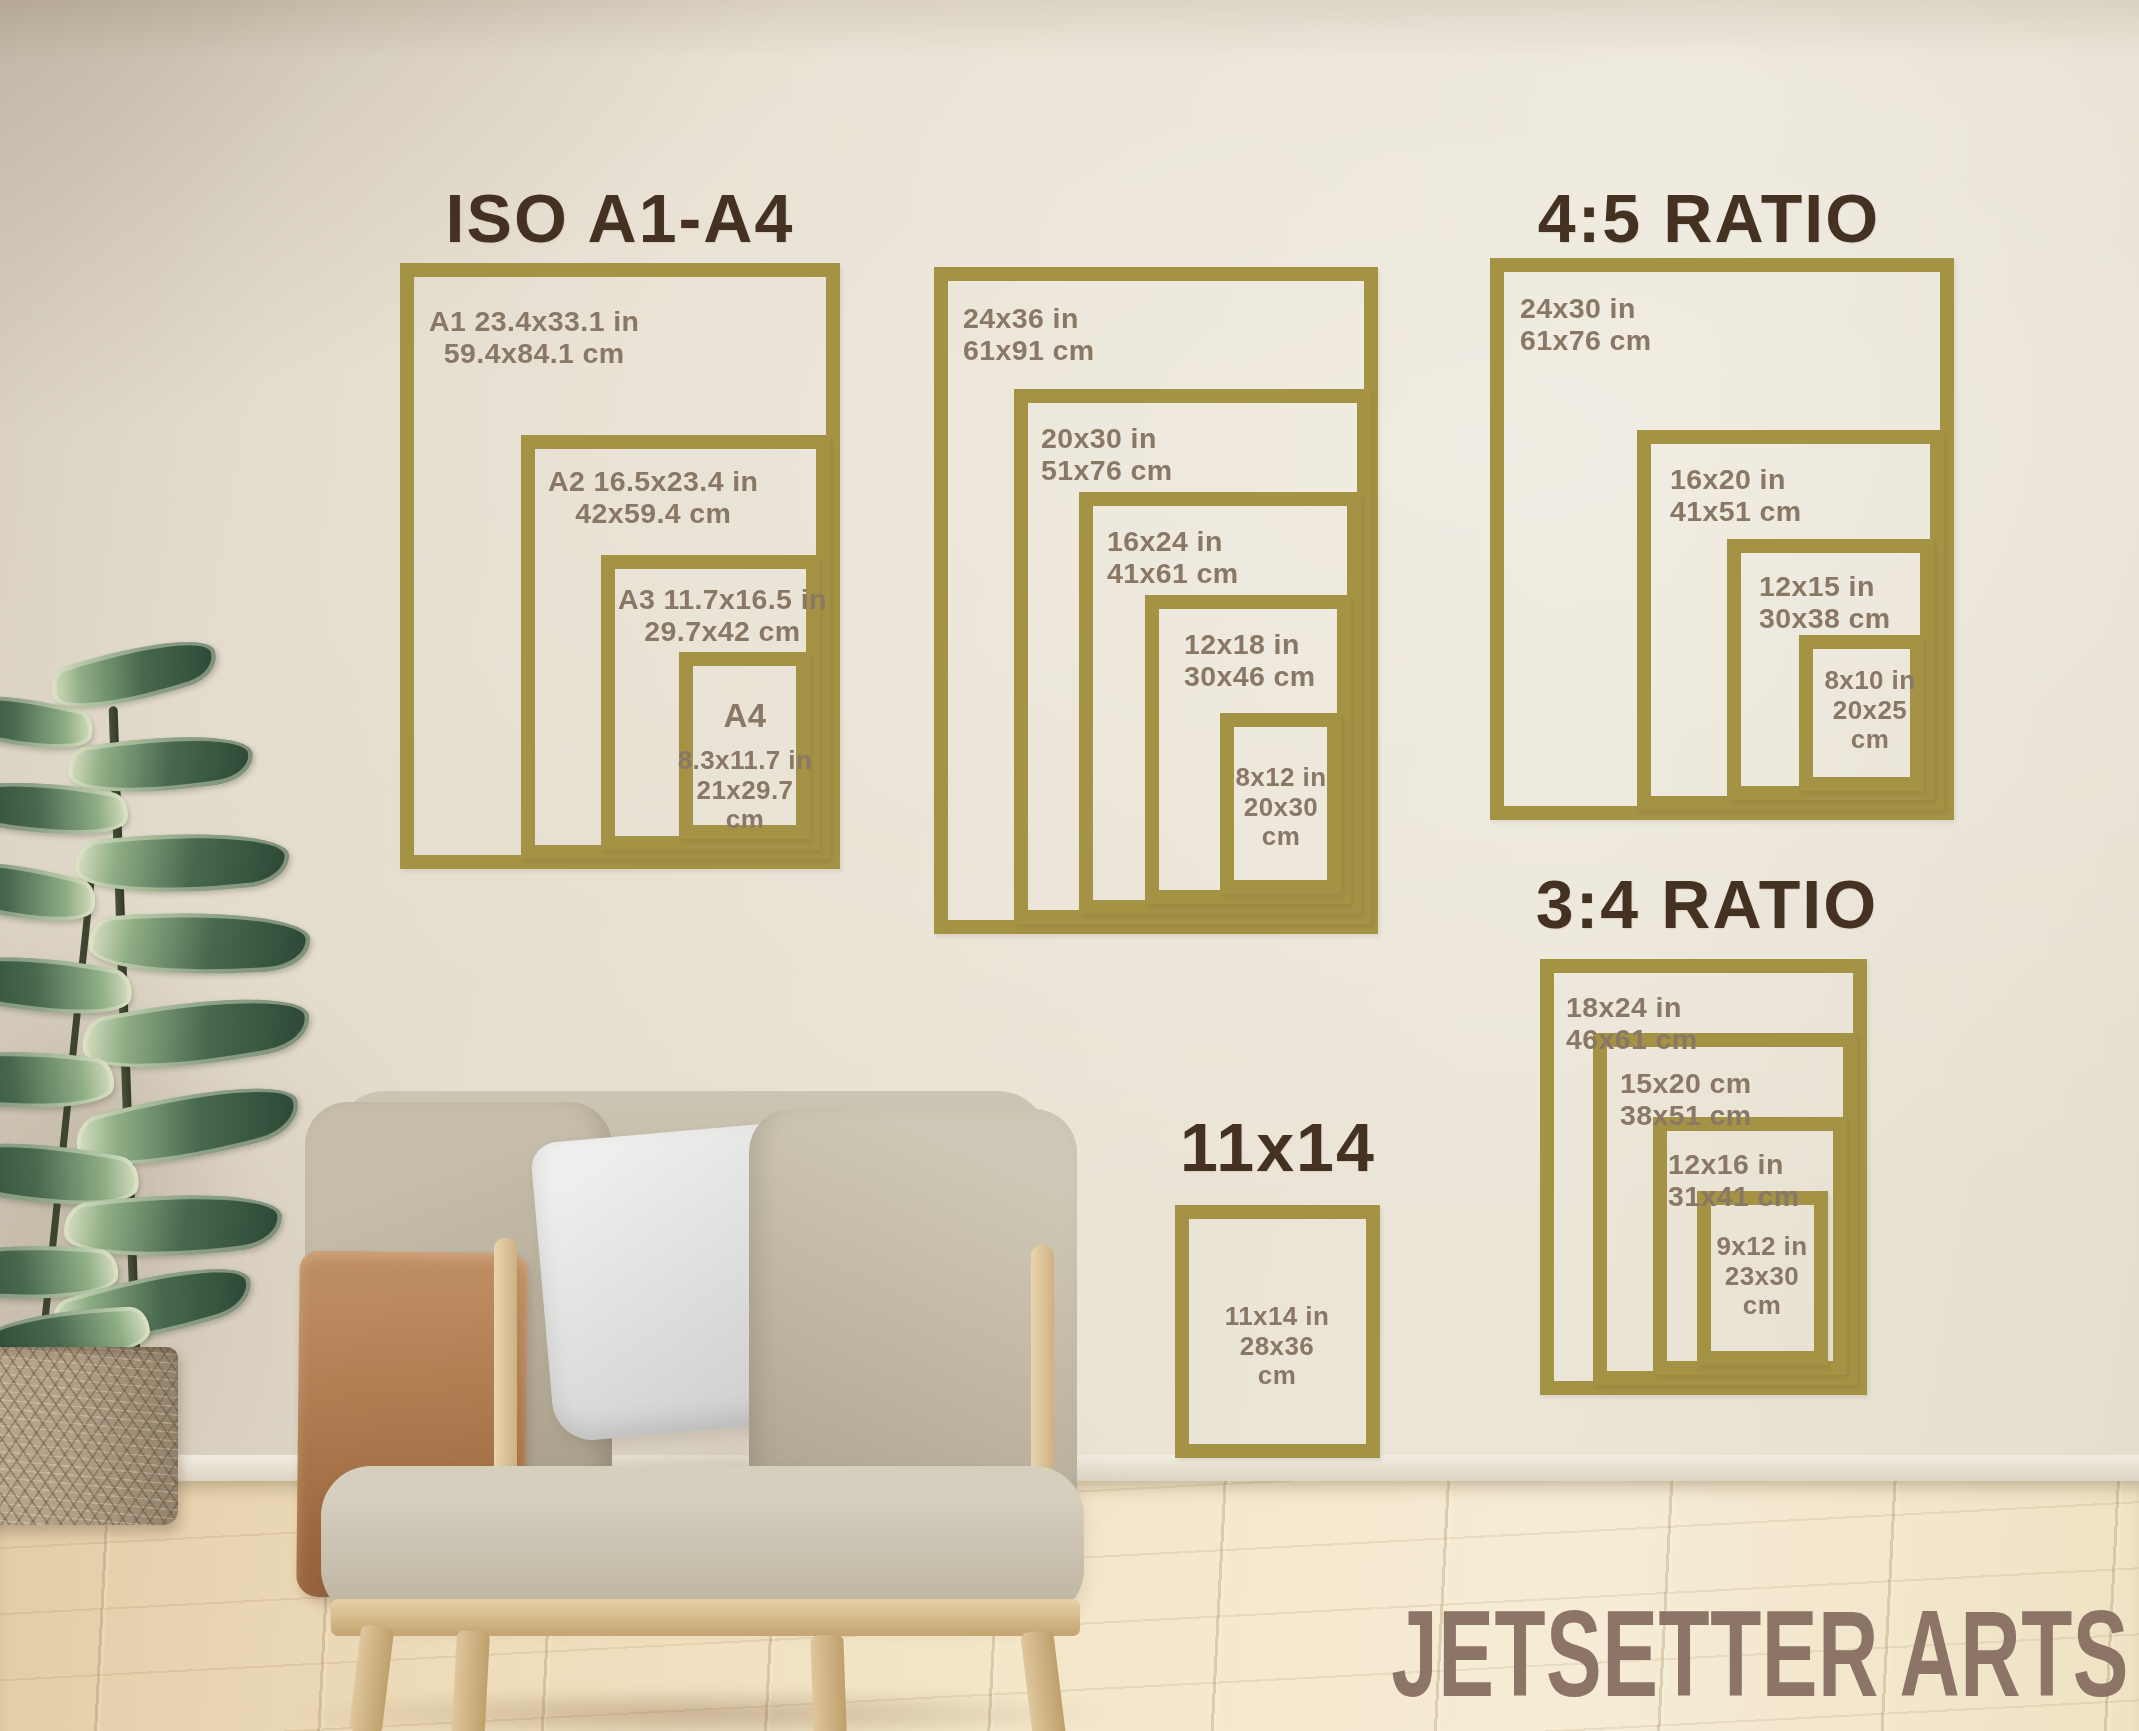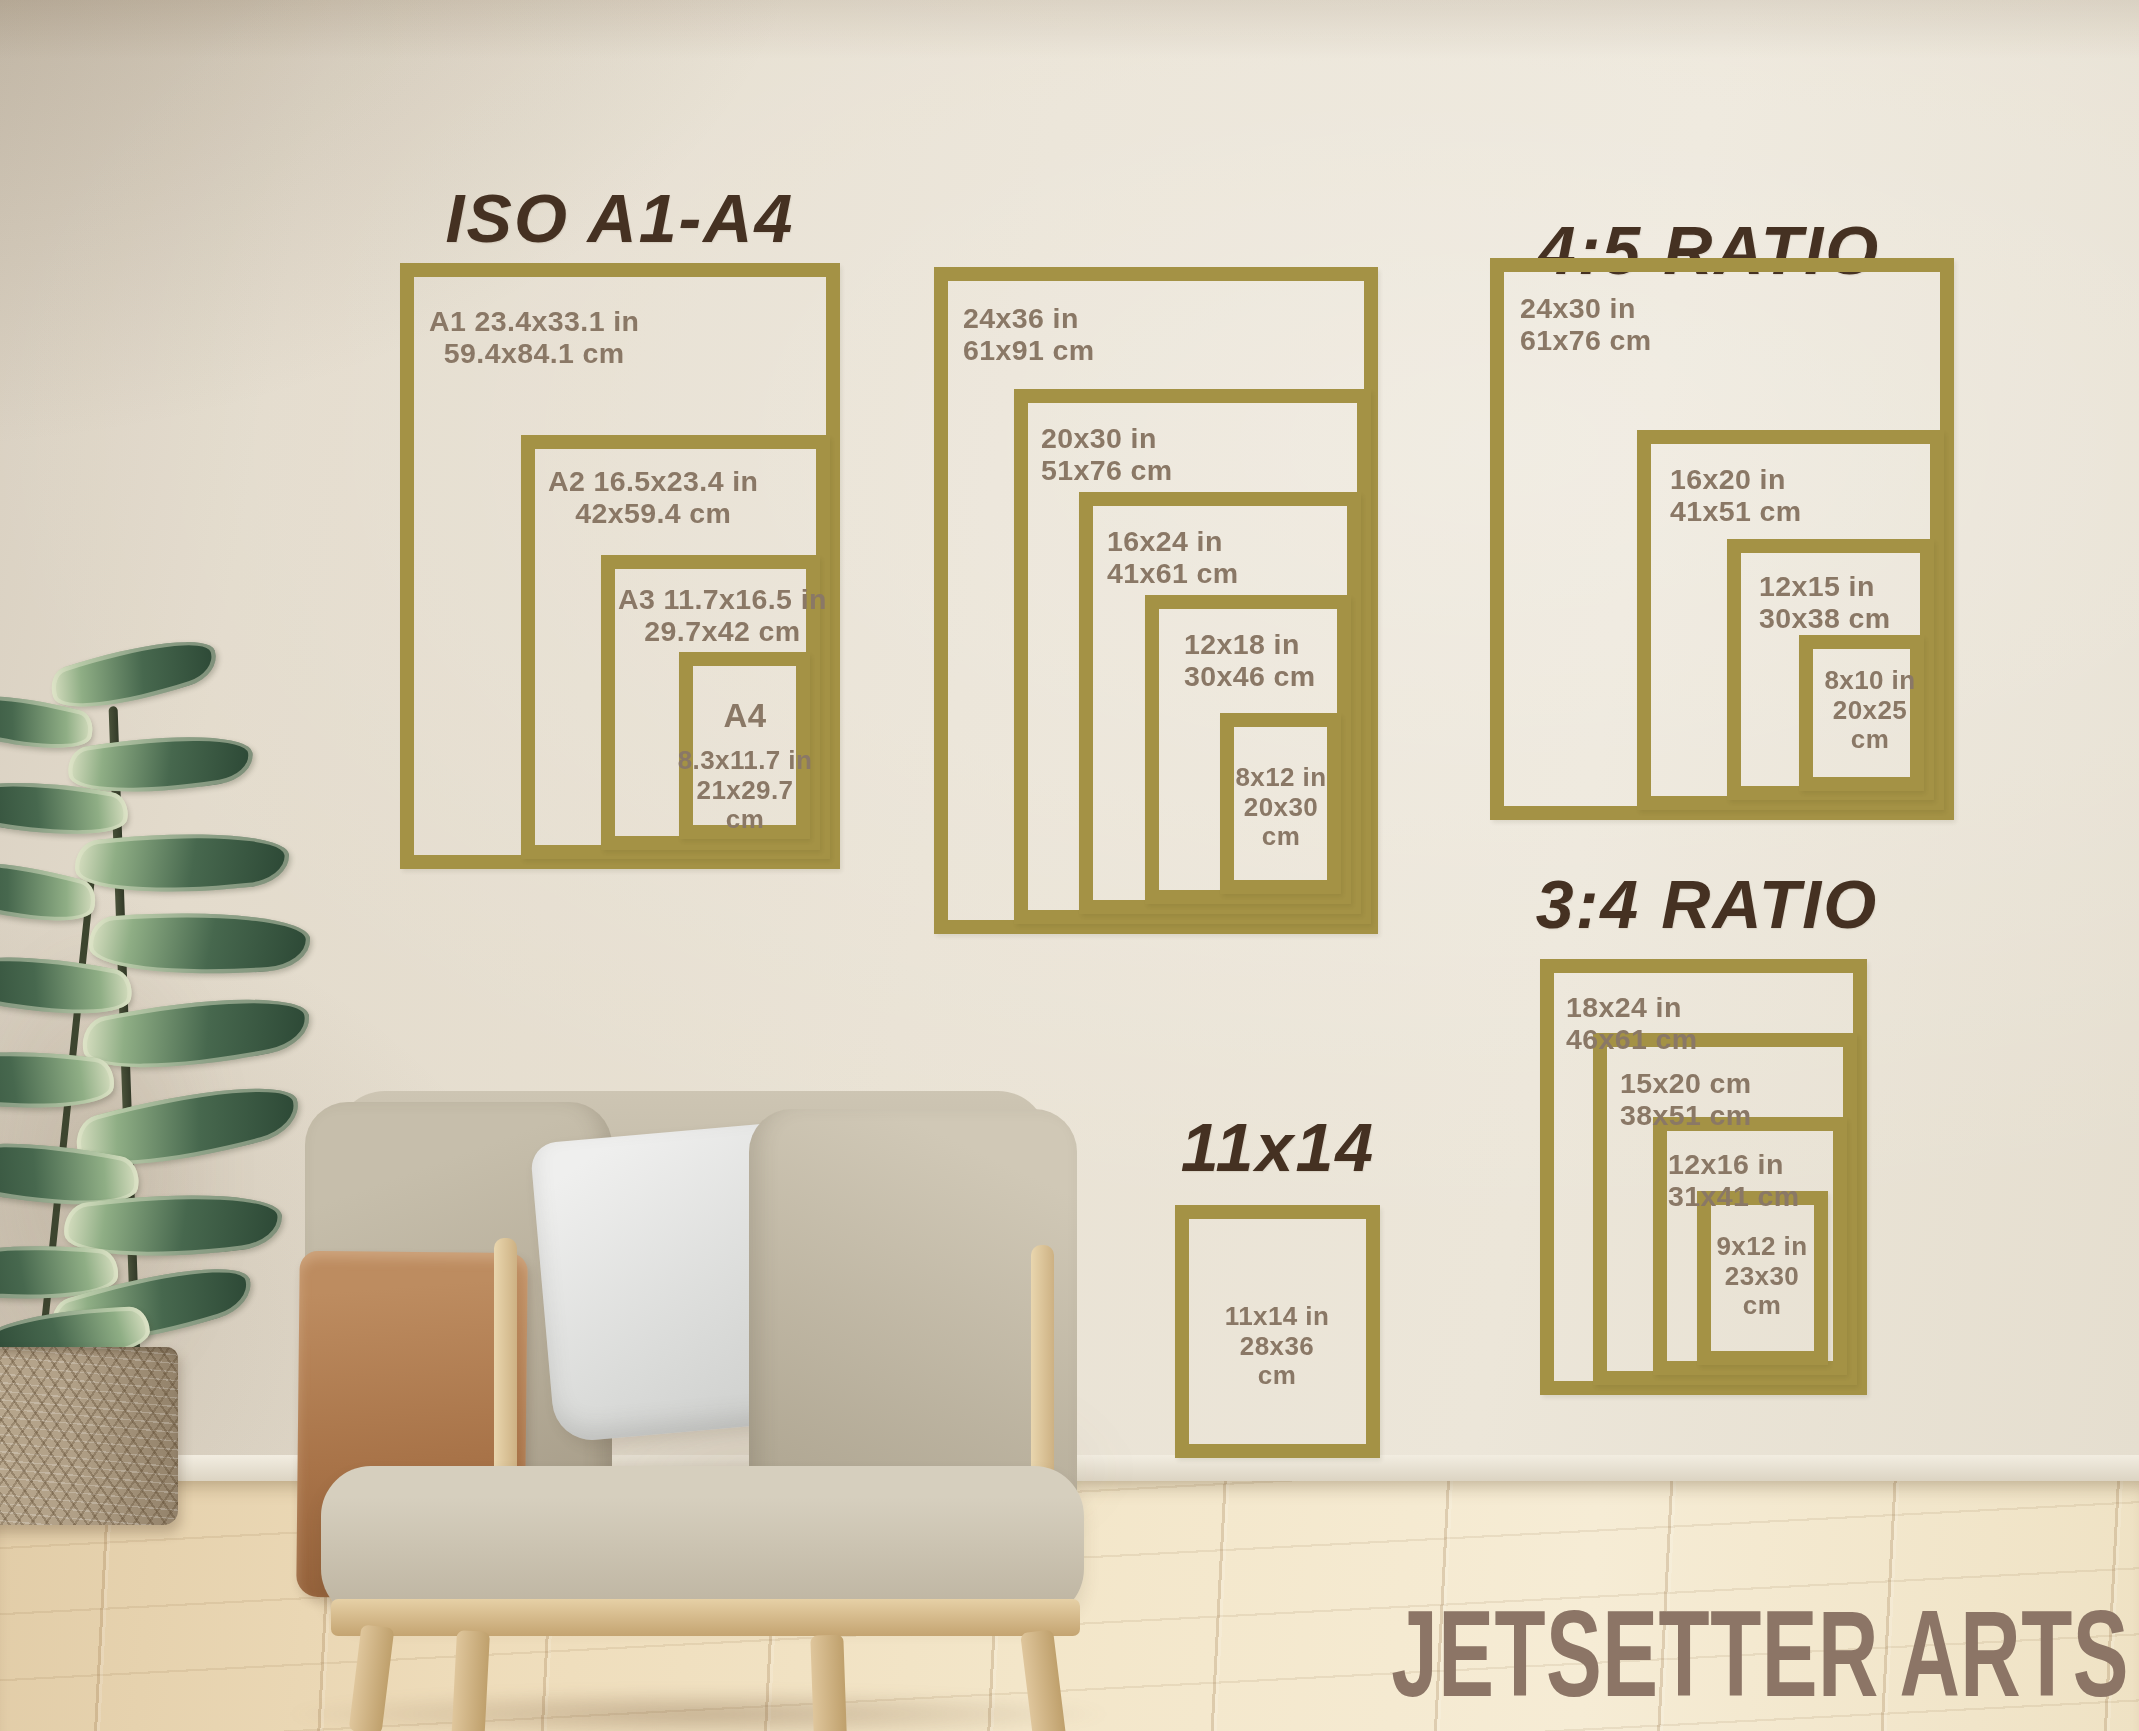--- a/index.html
+++ b/index.html
@@ -28,21 +28,21 @@
   .wallshadow{position:absolute;border-radius:50%;filter:blur(18.5px);}
   #shadow-chair{left:257px;top:1305px;width:1013px;height:328px;
     background:radial-gradient(closest-side, rgba(100,80,55,.17), rgba(100,80,55,0) 72%);}
   #shadow-plant{left:-100px;top:820px;width:399px;height:699px;
     background:radial-gradient(closest-side, rgba(100,80,55,.15), rgba(100,80,55,0) 70%);}
 
   
   .sec{position:absolute;}
   .stitle{position:absolute;margin:0;transform:translateX(-50%);
     color:#453122;font-weight:700;font-size:68px;line-height:1;letter-spacing:2.1px;
-    white-space:nowrap;text-shadow:0.7px 1.4px 1.4px rgba(60,40,20,.10);font-style:italic;}
+    white-space:nowrap;text-shadow:0.7px 1.4px 1.4px rgba(60,40,20,.10);}
   .frame{position:absolute;box-sizing:border-box;border:14.3px solid #a49245;
     box-shadow:2.1px 2.9px 4.3px rgba(60,45,20,.10);}
   .flabel{position:absolute;color:#8a7866;font-weight:700;font-size:28.5px;
     line-height:1.14;letter-spacing:0.4px;white-space:nowrap;}
   .flabel .ln{display:block;}
   .flabel.c{text-align:center;}
   .flabel.mid{transform:translateX(-50%);text-align:center;}
   .flabel .fh{display:block;font-size:33px;margin-bottom:11.4px;}
 
   
@@ -66,21 +66,21 @@
   #sec-23 .f4{left:232px;top:424px;width:206px;height:309px;}
   #sec-23 .f5{left:307px;top:542px;width:121px;height:181px;}
   #sec-23 .l1{left:50px;top:131px;}
   #sec-23 .l2{left:128px;top:251px;}
   #sec-23 .l3{left:194px;top:354px;}
   #sec-23 .l4{left:271px;top:457px;}
   #sec-23 .l5{left:368px;top:592px;font-size:26px;}
 
   
   #sec-45{left:1469px;top:171px;width:514px;height:678px;}
-  #sec-45 .t{left:240px;top:13px;margin-top:32px;}
+  #sec-45 .t{left:240px;top:13px;}
   #sec-45 .f1{left:21.4px;top:87px;width:464px;height:562px;}
   #sec-45 .f2{left:168px;top:259px;width:307px;height:380px;}
   #sec-45 .f3{left:258px;top:368px;width:207px;height:261px;}
   #sec-45 .f4{left:330px;top:464px;width:125px;height:156px;}
   #sec-45 .l1{left:51px;top:121px;}
   #sec-45 .l2{left:201px;top:292px;}
   #sec-45 .l3{left:290px;top:399px;}
   #sec-45 .l4{left:393px;top:495px;font-size:26px;margin-left:8px;}
 
   

